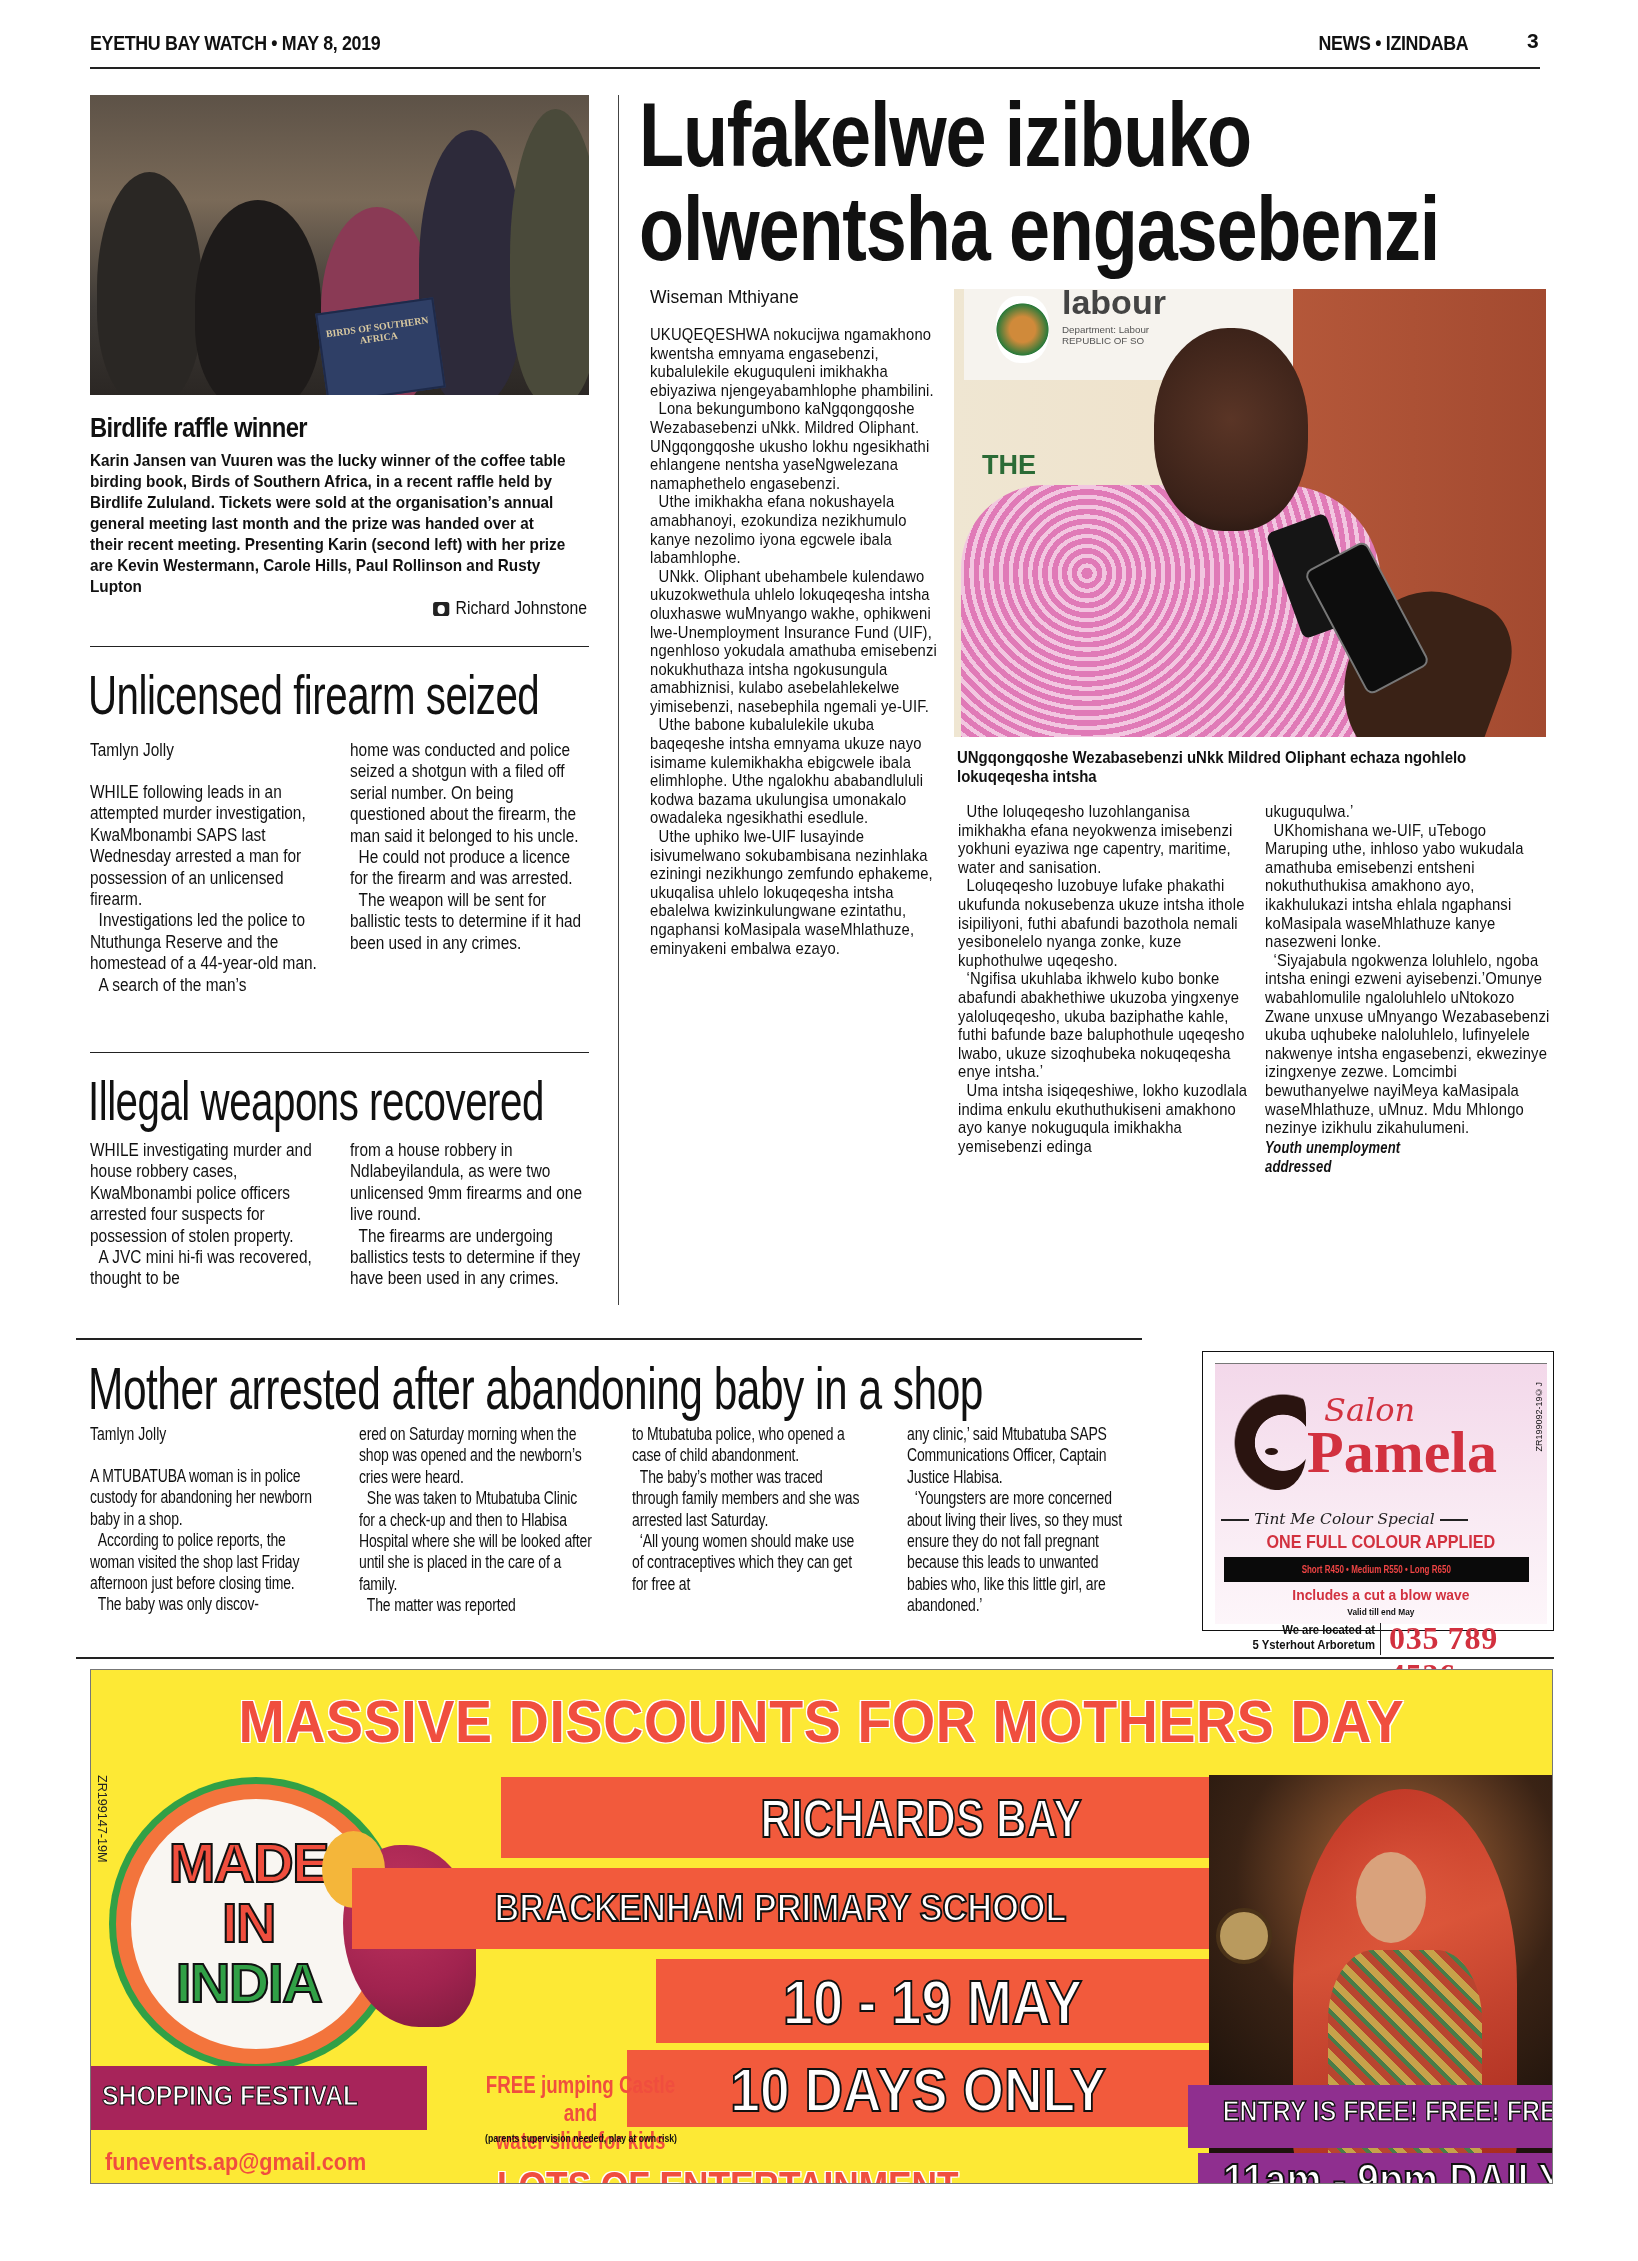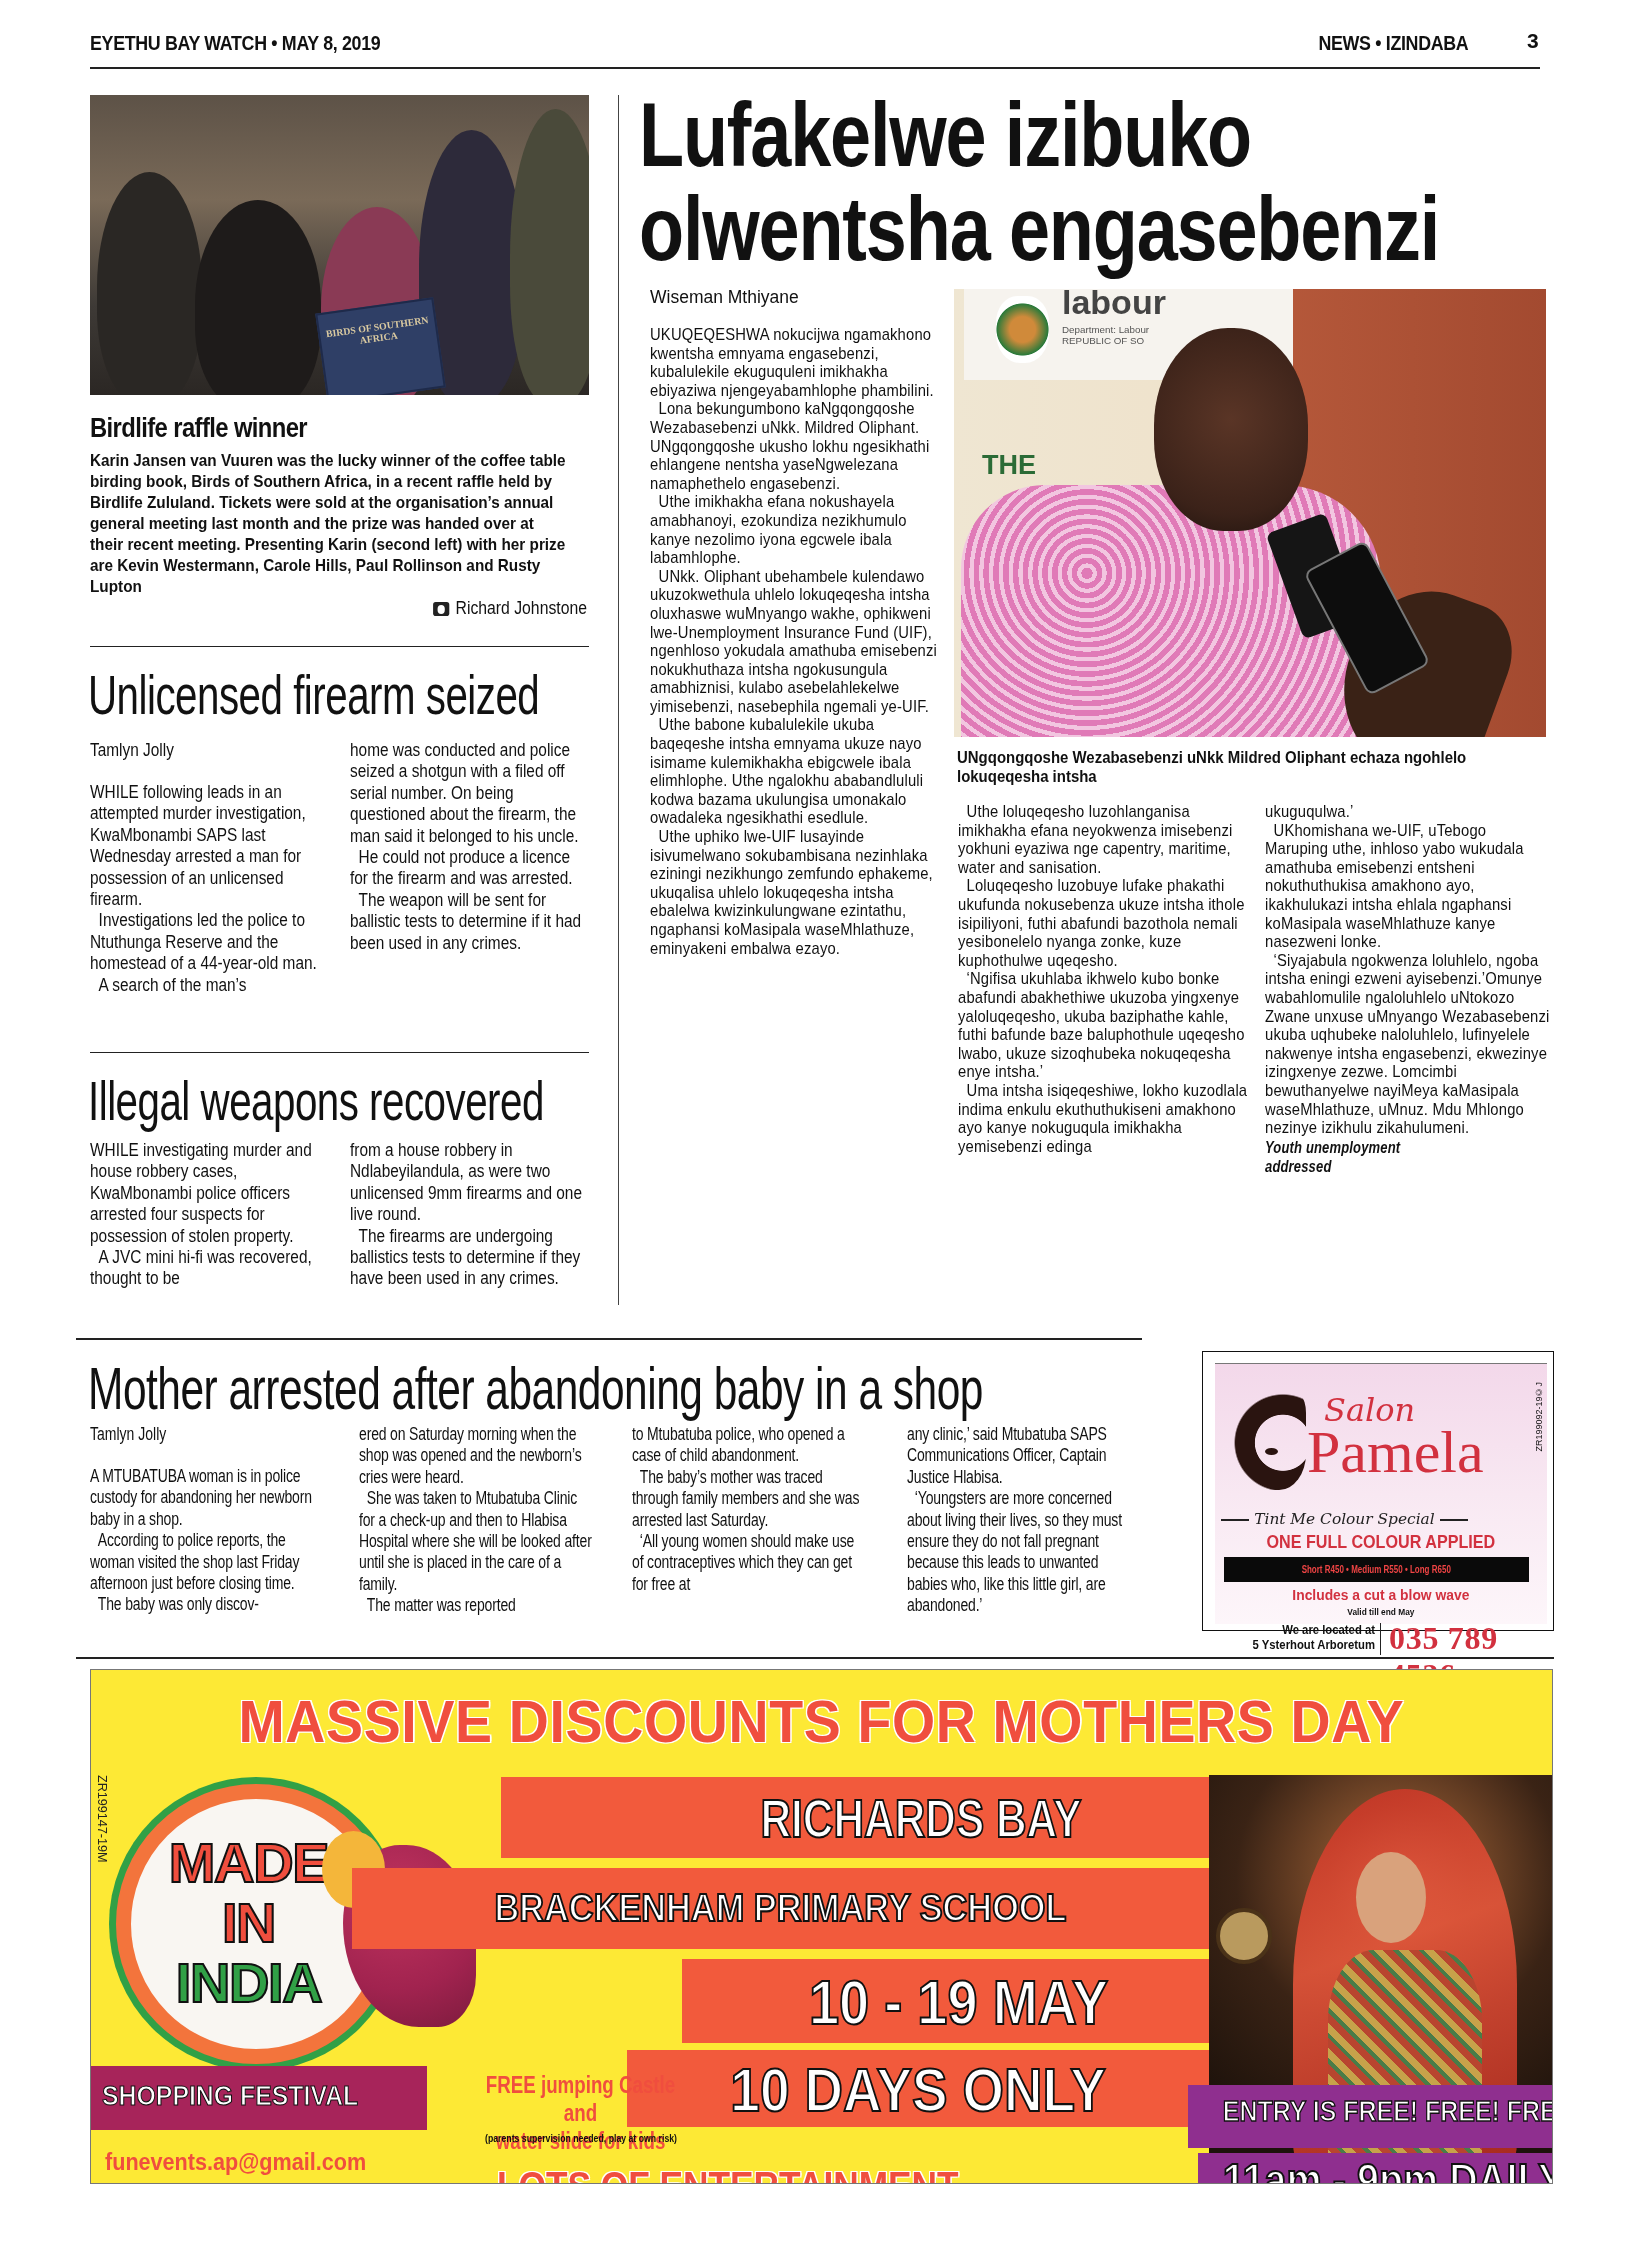--- a/index.html
+++ b/index.html
@@ -58,21 +58,21 @@
   .body-mother p.indent { text-indent: 9.8px; }
 
   
   .salon { position:absolute; left:1202px; top:1351px; width:352px; height:280px; border:1.4px solid #111; background:#fff; }
   .salon-inner { position:absolute; left:12px; top:11.2px; right:6.3px; bottom:5.6px; background: linear-gradient(180deg, #f3d8ea 0%, #f8e8f2 50%, #fdf6fa 100%); border-top:1.4px solid #777; }
   .salon .code { position:absolute; right:2.8px; top:18px; writing-mode: vertical-rl; transform: rotate(180deg); font-size:9px; color:#111; }
   .salon .face { position:absolute; left:14px; top:21px; width:77px; height:105px; }
   .salon .hair { position:absolute; left:0; top:0; width:77px; height:105px; border-radius: 55% 30% 40% 60%; background: radial-gradient(circle at 70% 55%, transparent 35%, #2a1410 36%, #2a1410 60%, transparent 62%); }
   .salon .lips { position:absolute; left:36px; top:63px; width:12.6px; height:7px; background:#2a1410; border-radius:50%; }
   .salon .script { position:absolute; left:109px; top:27px; font-family: "DejaVu Serif", serif; font-style: italic; font-size:32px; color:#d2313f; }
-  .salon .name { position:absolute; left:92px; top:57px; font-family: "Liberation Serif", serif; font-weight:normal; font-size:60px; color:#d2313f; line-height:63px; }
+  .salon .name { position:absolute; left:92px; top:57px; font-family: "Liberation Serif", serif; font-weight:bold; font-size:60px; color:#d2313f; line-height:63px; }
   .salon .tint { position:absolute; left:0; right:0; top:146px; font-family:"DejaVu Serif", serif; font-style:italic; font-size:15.4px; color:#222; }
   .salon .tint::before, .salon .tint::after { content:""; display:inline-block; width:28px; height:1.4px; background:#222; vertical-align:middle; margin:0 5.6px; }
   .salon .onefull { position:absolute; left:0; right:0; top:167px; text-align:center; font-family:"Liberation Sans", sans-serif; font-weight:bold; font-size:19px; color:#d2313f; transform: scaleX(0.85); }
   .salon .prices { position:absolute; left:9px; right:17.5px; top:193px; height:25px; background:#0a0a0a; color:#ef4444; text-align:center; font-weight:bold; font-size:10px; line-height:25px; }
   .salon .prices span { display:inline-block; transform: scaleX(0.8); }
   .salon .includes { position:absolute; left:0; right:0; top:222px; text-align:center; font-weight:bold; font-size:15.4px; color:#d2313f; transform: scaleX(0.9); }
   .salon .valid { position:absolute; left:0; right:0; top:242px; text-align:center; font-weight:bold; font-size:9.8px; color:#111; transform: scaleX(0.85); }
   .salon .loc { position:absolute; left:0; top:259px; width:160px; text-align:right; font-weight:bold; font-size:13.3px; line-height:14.7px; color:#111; transform: scaleX(0.85); transform-origin:right top; }
   .salon .divider { position:absolute; left:165px; top:259px; width:1.4px; height:32px; background:#222; }
   .salon .phone-num { position:absolute; left:174px; top:256px; font-family:"Liberation Serif", serif; font-weight:bold; font-size:32px; color:#d2313f; letter-spacing:0.7px; }
@@ -271,21 +271,21 @@
   </div>
   <div class="md-email">funevents.ap@gmail.com</div>
   <div class="md-tel">+27 83 775 1721</div>
 
   <div class="md-bar" style="left:410px; top:107px; width:812px; height:81px;">
     <div class="t" style="top:11.2px; font-size:53px; left:28px; transform:scaleX(0.8);">RICHARDS BAY</div>
   </div>
   <div class="md-bar" style="left:261px; top:198px; width:857px; height:81px;">
     <div class="t" style="top:18px; font-size:39px; left:0; transform:scaleX(0.88);">BRACKENHAM PRIMARY SCHOOL</div>
   </div>
-  <div class="md-bar" style="left:591px; top:289px; width:553px; height:84px;">
+  <div class="md-bar" style="left:565px; top:289px; width:553px; height:84px;">
     <div class="t" style="top:7px; font-size:63px; transform:scaleX(0.86);">10 - 19 MAY</div>
   </div>
   <div class="md-bar" style="left:536px; top:380px; width:582px; height:77px;">
     <div class="t" style="top:4.2px; font-size:62px; transform:scaleX(0.86);">10 DAYS ONLY</div>
   </div>
 
   <div class="md-kids">
     <span>FREE jumping Castle and</span><br>
     <span>water slide for kids</span>
   </div>

